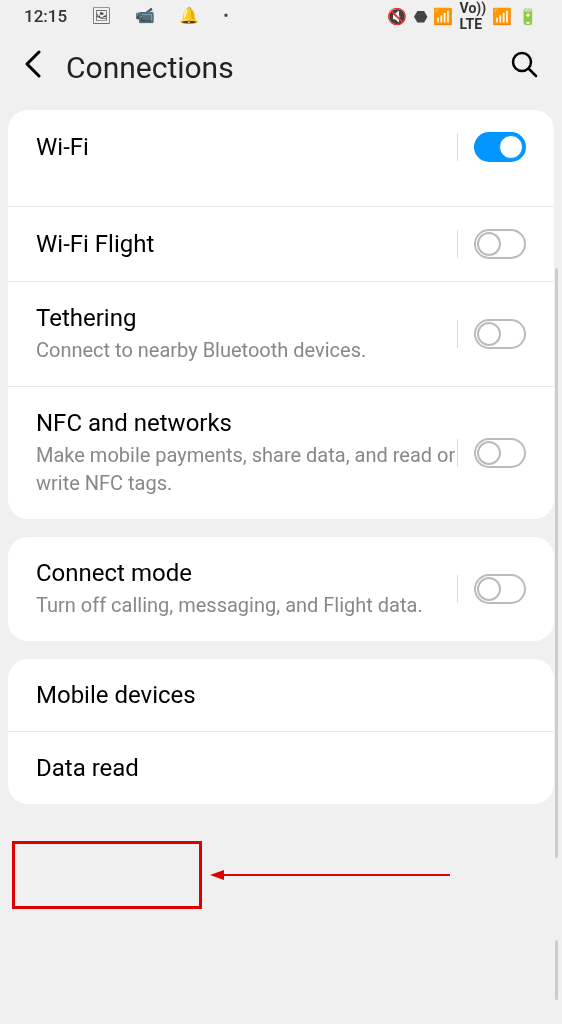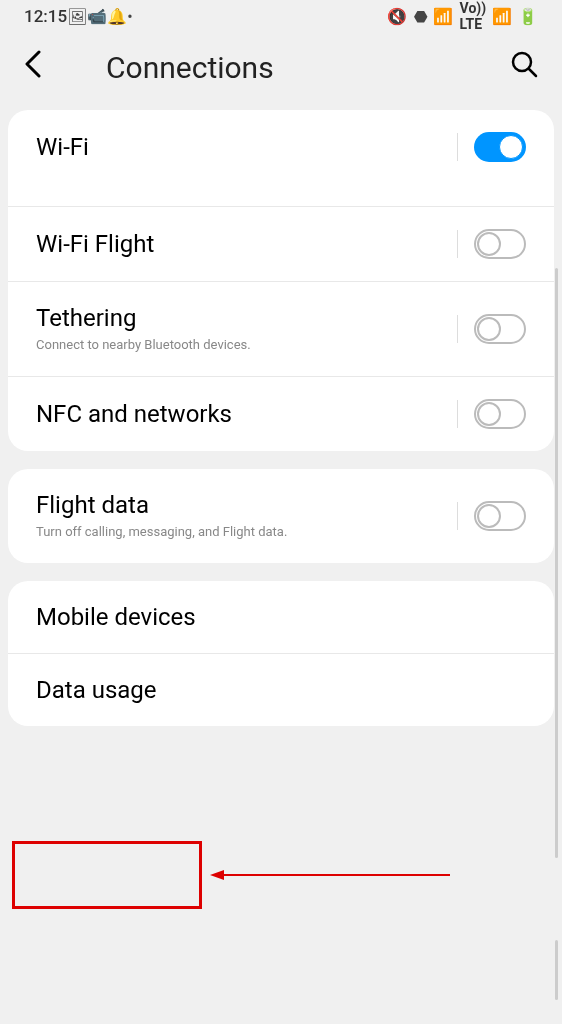--- a/index.html
+++ b/index.html
@@ -19,42 +19,41 @@
       height: 32px;
       display: flex;
       justify-content: space-between;
       align-items: center;
       padding: 0 24px;
       font-size: 16px;
       color: #333;
     }
     .status-left {
       display: flex;
-      align-items: center;
-      gap: 0;
+      align-items: flex-start;
+      gap: 24px;
     }
     .status-right {
       display: flex;
       align-items: center;
       gap: 6px;
       font-size: 13px;
     }
     .time {
       font-size: 17px;
       font-weight: 500;
     }
     .status-icon {
       font-size: 16px;
       color: #444;
     }
     .header {
       display: flex;
       align-items: center;
       padding: 16px 24px 24px;
-      gap: 40px;
     }
     .back-btn {
       font-size: 32px;
       color: #000;
       margin-right: 24px;
       cursor: pointer;
     }
     .header-title {
       font-size: 30px;
       color: #222;
@@ -91,21 +90,21 @@
     }
     .row-text {
       flex: 1;
     }
     .row-title {
       font-size: 24px;
       color: #000;
       font-weight: 400;
     }
     .row-subtitle {
-      font-size: 13px;
+      font-size: 20px;
       color: #888;
       margin-top: 4px;
       line-height: 1.4;
     }
     .toggle-wrap {
       display: flex;
       align-items: center;
     }
     .toggle-divider {
       width: 1px;
@@ -256,54 +255,55 @@
       <div class="toggle-wrap">
         <div class="toggle-divider"></div>
         <div class="toggle toggle-off">
             <div class="toggle-knob"></div>
           </div>
       </div>
     </div>
     <div class="row">
       <div class="row-text">
         <div class="row-title">NFC and networks</div>
+        <div class="row-subtitle">Make mobile payments, share data, and read or write NFC tags.</div>
       </div>
       <div class="toggle-wrap">
         <div class="toggle-divider"></div>
         <div class="toggle toggle-off">
             <div class="toggle-knob"></div>
           </div>
       </div>
     </div>
   </div>
 
   <div class="card">
     <div class="row">
       <div class="row-text">
-        <div class="row-title">Flight data</div>
+        <div class="row-title">Connect mode</div>
         <div class="row-subtitle">Turn off calling, messaging, and Flight data.</div>
       </div>
       <div class="toggle-wrap">
         <div class="toggle-divider"></div>
         <div class="toggle toggle-off">
             <div class="toggle-knob"></div>
           </div>
       </div>
     </div>
   </div>
 
   <div class="card">
     <div class="row">
       <div class="row-text">
         <div class="row-title">Mobile devices</div>
       </div>
     </div>
     <div class="row">
       <div class="row-text">
-        <div class="row-title">Data usage</div>
+        <div class="row-title">Data read</div>
       </div>
     </div>
   </div>
 
   <div class="highlight-box" style="left:12px; top:731px; width:190px; height:68px;"></div>
   <svg class="arrow" style="left:210px; top:755px;" width="240" height="20">
     <line x1="240" y1="10" x2="10" y2="10" class="arrow-line"></line>
     <polygon points="0,10 14,5 14,15" class="arrow-head"></polygon>
   </svg>
 </div>

